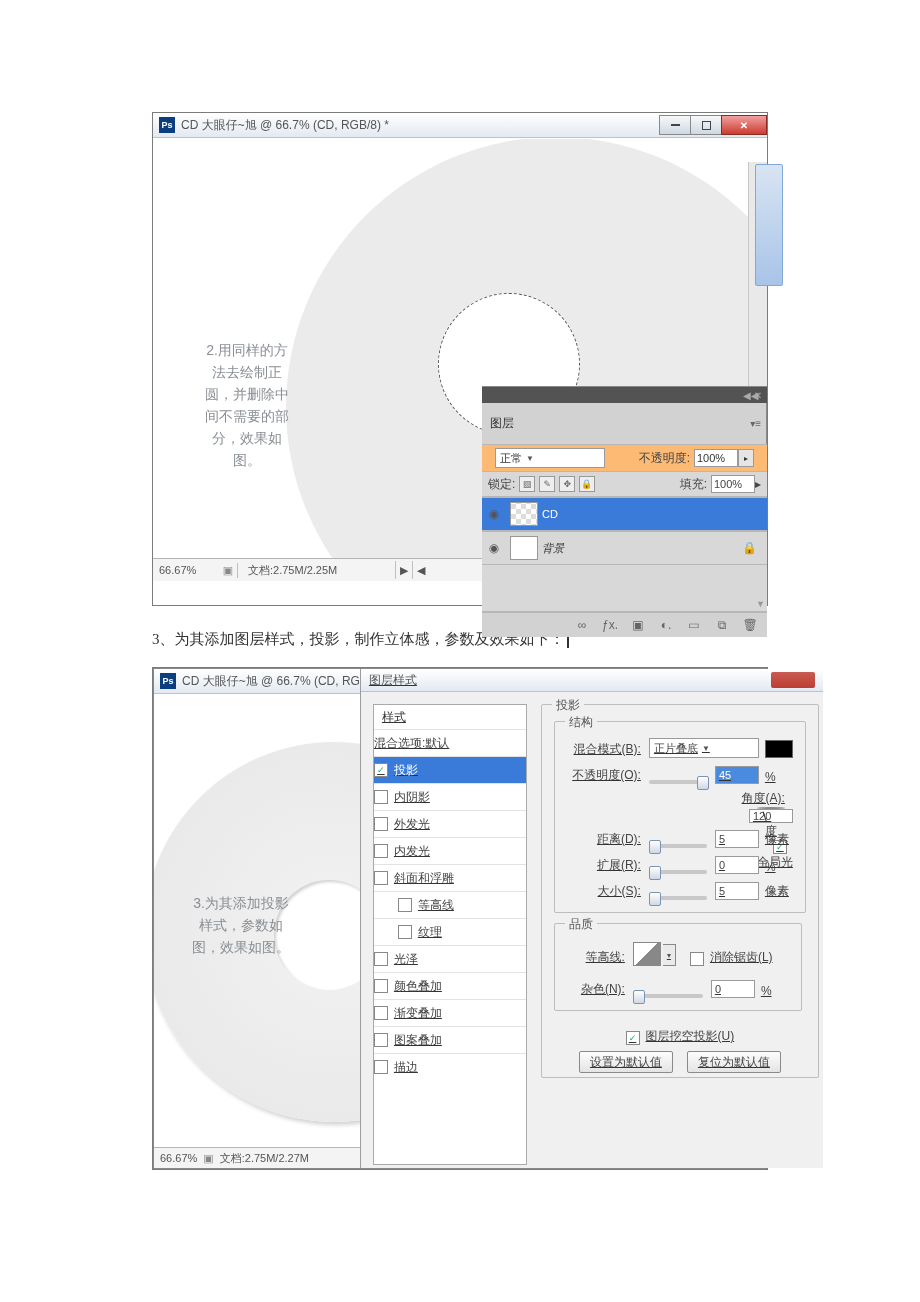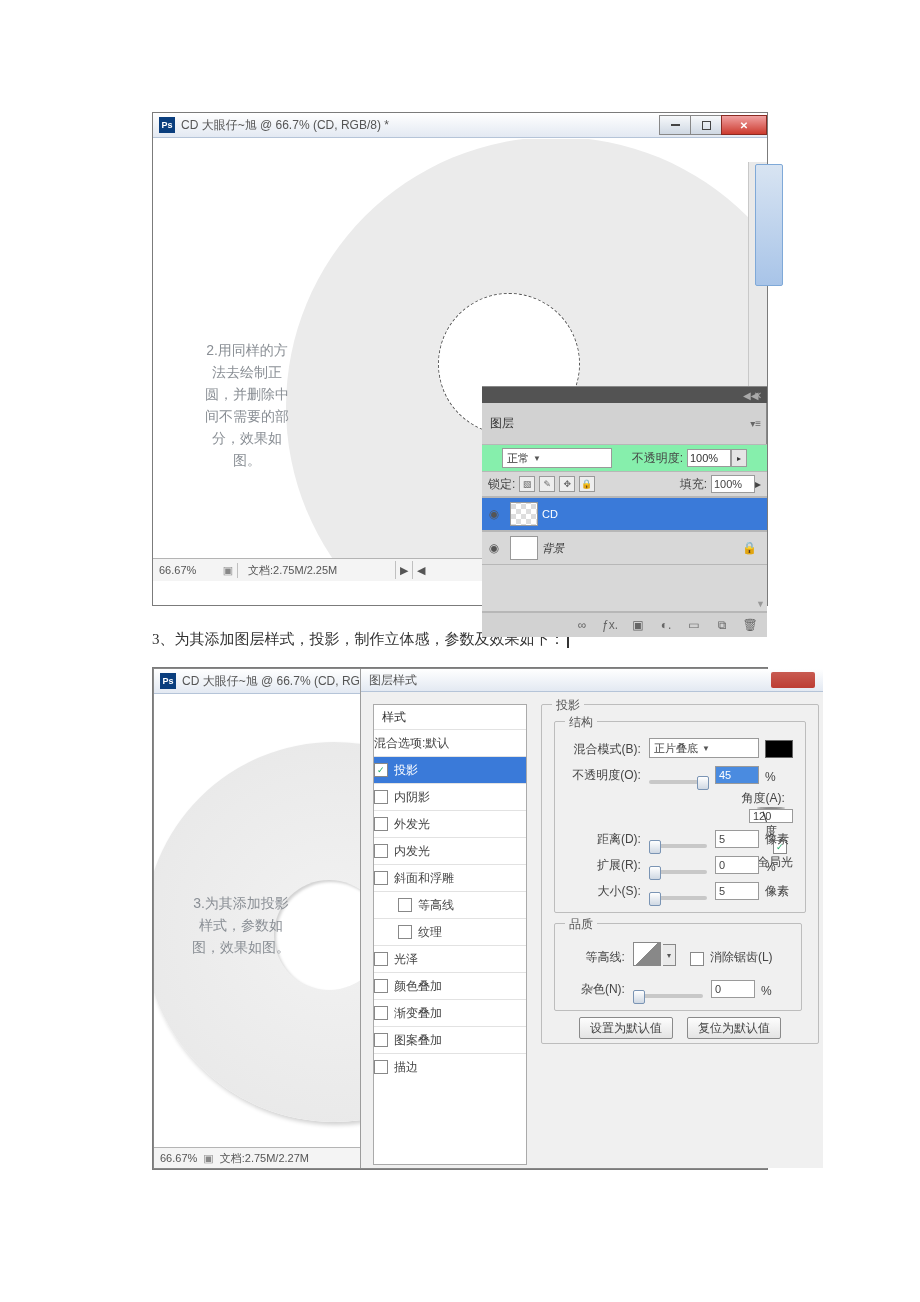--- a/index.html
+++ b/index.html
@@ -27,21 +27,21 @@
   .status1 .docsize{border-left:1px solid #c0c0c0;padding:0 10px;}
   .status1 .navbtns{border-left:1px solid #c0c0c0;display:flex;}
   .status1 .navbtn{width:16px;height:18px;display:flex;align-items:center;justify-content:center;}
   .vscroll{position:absolute;right:0;top:24px;width:18px;bottom:0;background:#e9e9e9;border-left:1px solid #c8c8c8;}
   .vscroll .thumb{position:absolute;top:2px;left:2px;right:2px;height:120px;background:linear-gradient(#d8e4f2,#a8c4e8);border:1px solid #7fa9d8;border-radius:2px;}
 
   .layers-panel{position:absolute;right:0;top:248px;width:285px;background:#d2d2d2;border-top:1px solid #888;box-shadow:-1px 0 0 #888 inset;font-size:12px;}
   .lp-header{height:16px;background:#535353;display:flex;align-items:center;justify-content:flex-end;color:#aaa;font-size:10px;padding-right:4px;}
   .lp-header .mm{display:inline-block;width:10px;text-align:center;}
   .lp-tab{padding:12px 8px;color:#333;font-size:12px;background:#d2d2d2;}
-  .lp-row1{height:26px;display:flex;align-items:center;padding:0 20px;border-top:1px solid #b7b7b7;border-bottom:1px solid #b7b7b7;background:#86efac;}
+  .lp-row1{height:26px;display:flex;align-items:center;padding:0 13px;border-top:1px solid #b7b7b7;border-bottom:1px solid #b7b7b7;background:#fdba74;}
   .combo{height:18px;background:#fff;border:1px solid #9a9a9a;display:flex;align-items:center;padding:0 4px;font-size:11px;}
   .combo .arrow{margin-left:4px;font-size:8px;color:#555;}
   .num-field{width:38px;height:16px;background:#fff;border:1px solid #9a9a9a;font-size:11px;text-align:left;padding:0 2px;display:inline-flex;align-items:center;}
   .lp-row1 .lbl{margin-left:auto;margin-right:4px;color:#444;}
   .lp-row1 .step{width:14px;height:16px;background:#e5e5e5;border:1px solid #9a9a9a;display:flex;align-items:center;justify-content:center;font-size:8px;}
   .lp-row2{height:24px;display:flex;align-items:center;padding:0 6px;border-bottom:1px solid #b7b7b7;background:#d8d8d8;color:#444;}
   .lp-row2 .lbl2{margin-left:auto;margin-right:4px;}
   .lock-icons{display:flex;gap:4px;margin-left:4px;}
   .li{width:14px;height:14px;border:1px solid #999;background:#eee;display:flex;align-items:center;justify-content:center;font-size:9px;color:#666;}
   .layer-row{height:32px;display:flex;align-items:center;border-top:1px solid #b7b7b7;border-bottom:1px solid #b7b7b7;background:#d8d8d8;}
@@ -62,21 +62,21 @@
   .fig2{position:relative;}
   .fig2-inner{display:flex;border:1px solid #888;}
   .canvas2{width:228px;position:relative;background:#fff;}
   .canvas2 .ps-titlebar{background:linear-gradient(#fff,#e3e9f2);}
   .canvas2-body{position:relative;height:453px;overflow:hidden;}
   .cd2{width:380px;height:380px;background:radial-gradient(#f2f2f2,#e6e6e6);border-radius:50%;position:absolute;left:-10px;top:48px;box-shadow:2px 3px 4px rgba(0,0,0,0.18);}
   .cd2-hole{width:110px;height:110px;background:#fff;border-radius:50%;position:absolute;left:120px;top:186px;box-shadow:inset 2px 2px 3px rgba(0,0,0,0.18);}
   .annot2{position:absolute;left:36px;top:198px;width:102px;text-align:center;font-size:14px;color:#8a8f95;line-height:22px;}
   .status2{height:20px;border-top:1px solid #b4b4b4;background:#f4f4f4;display:flex;align-items:center;font-size:11px;color:#555;padding-left:6px;}
 
-  .lstyle{flex:1;background:#f0f0f0;position:relative;border-left:1px solid #9c9c9c;}
+  .lstyle{flex:1;background:#f0f0f0;position:relative;border-left:1px solid #9c9c9c;text-decoration:underline;}
   .ls-title{height:22px;display:flex;align-items:center;padding:0 8px;background:linear-gradient(#fff,#e3e9f2);font-size:12px;color:#555;border-bottom:1px solid #b5c4d8;}
   .ls-title .redbtn{margin-left:auto;width:44px;height:16px;background:linear-gradient(#c85b52,#bd3d33);border-radius:2px;filter:blur(.6px);}
   .ls-body{display:flex;height:473px;}
   .ls-left{width:152px;background:#fff;border:1px solid #aaa;margin:12px 0 0 12px;padding:0;}
   .ls-left .hdr{height:24px;display:flex;align-items:center;padding:0 8px;font-size:12px;}
   .ls-left .item{height:26px;display:flex;align-items:center;padding:0 0;border-top:1px solid #e2e2e2;font-size:12px;color:#444;}
   .ls-left .item.sub{padding-left:24px;}
   .ls-left .item.sel{background:#3a7ad9;color:#fff;}
   .chk{width:12px;height:12px;border:1px solid #888;margin-right:6px;background:#fff;display:inline-flex;align-items:center;justify-content:center;font-size:9px;color:#2a6;flex-shrink:0;}
   .chk.on::before{content:"✓";}
@@ -361,20 +361,24 @@
                     <div class="slider">
                         <div class="handle" style="left:0"></div>
                       </div>
                     <div class="numbox">
                         <span>0</span>
                       </div>
                     <div class="unit">%</div>
                   </div>
                 </div>
 
+                <div class="fsrow" style="justify-content:center;margin-top:8px;">
+                  <span class="chk on"></span>
+                  <span>图层挖空投影(U)</span>
+                </div>
                 <div class="fsrow" style="justify-content:center;gap:14px;margin-top:2px;">
                   <div class="btn">
                       <span>设置为默认值</span>
                     </div>
                   <div class="btn">
                       <span>复位为默认值</span>
                     </div>
                 </div>
               </div>
             </div>

